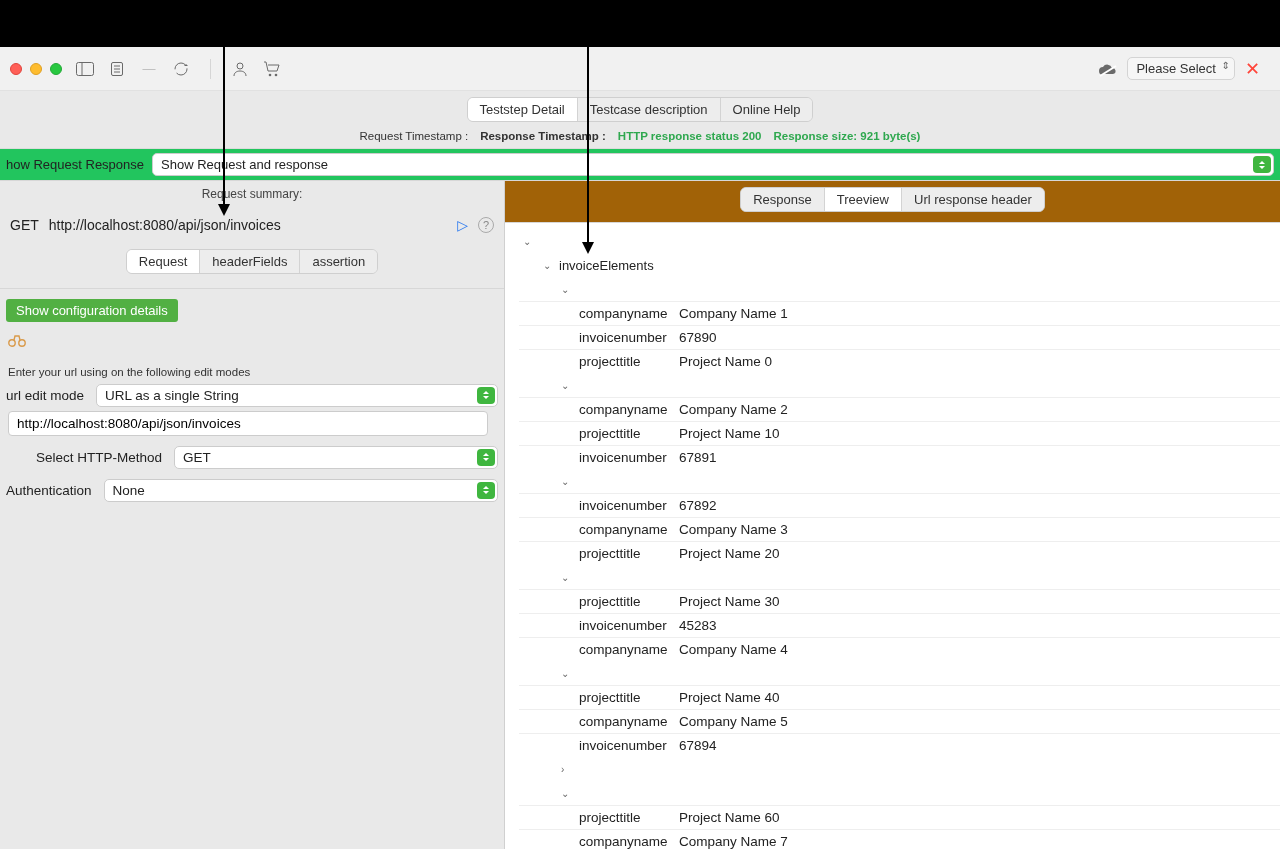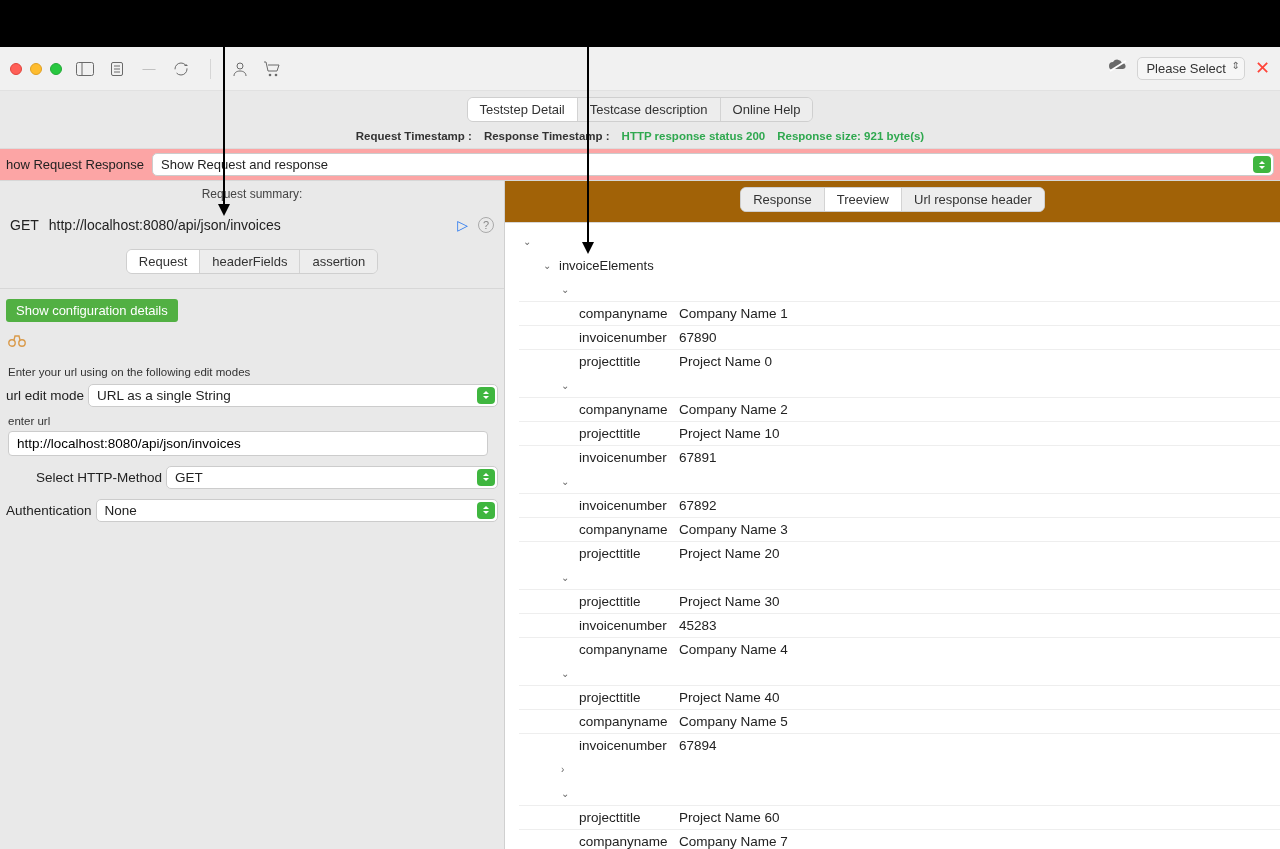--- a/index.html
+++ b/index.html
@@ -7,34 +7,34 @@
   .blackbar { width: 100%; height: 47px; background: #000; }
   .titlebar { width: 100%; height: 44px; background: #f1f1f1; border-bottom: 1px solid #e1e1e1; display: flex; align-items: center; padding: 0 10px; position: relative; }
   .traffic { display: flex; gap: 8px; margin-right: 14px; }
   .tlight { width: 12px; height: 12px; border-radius: 50%; }
   .tl-red { background: #ff5f57; border: 0.5px solid #e1443d; }
   .tl-yel { background: #febc2e; border: 0.5px solid #dfa023; }
   .tl-grn { background: #28c840; border: 0.5px solid #23aa37; }
   .tb-icons { display: flex; gap: 14px; align-items: center; }
   .tb-sep { width: 1px; height: 20px; background: #d6d6d6; margin: 0 6px; }
   .ico { width: 18px; height: 18px; display: flex; align-items: center; justify-content: center; color: #6a6a6a; }
-  .tb-right { position: absolute; right: 10px; display: flex; align-items: flex-start; gap: 10px; }
+  .tb-right { position: absolute; right: 20px; display: flex; align-items: flex-end; gap: 10px; }
   .please-select { background: #f6f6f6; border: 1px solid #d4d4d4; border-radius: 5px; padding: 3px 18px 3px 8px; position: relative; font-size: 13px; color: #333; }
   .please-select .chev { position: absolute; right: 4px; top: 3px; font-size: 10px; color: #666; line-height: 1; }
   .xicon { color: #ff453a; font-size: 18px; font-weight: 400; }
 
   .tabrow { width: 100%; background: #e9e9e9; padding: 6px 0 0; display: flex; flex-direction: column; align-items: center; border-bottom: 1px solid #dcdcdc; }
   .segmented { display: inline-flex; border: 1px solid #cfcfcf; border-radius: 6px; background: #ededed; overflow: hidden; margin-bottom: 4px; }
   .seg-btn { padding: 4px 12px; font-size: 13px; color: #333; background: #ededed; border-right: 1px solid #d3d3d3; }
   .seg-btn:last-child { border-right: none; }
   .seg-btn.active { background: #fff; }
   .statusline { font-size: 11.5px; padding: 4px 0 6px; display: flex; gap: 12px; align-items: center; color: #333; }
   .statusline .ok { color: #2fa84f; }
 
-  .toolbar2 { width: 100%; background: #fca5a5; display: flex; align-items: center; padding: 4px 6px; gap: 8px; border-bottom: 1px solid #d7d7d7; position: relative; }
+  .toolbar2 { width: 100%; background: #22c55e; display: flex; align-items: center; padding: 4px 6px; gap: 8px; border-bottom: 1px solid #d7d7d7; position: relative; }
   .toolbar2 .lbl { font-size: 13px; }
   .long-select { flex: 1; background: #fff; border: 1px solid #ccc; border-radius: 5px; padding: 3px 24px 3px 8px; font-size: 13px; position: relative; }
   .green-chev { position: absolute; right: 2px; top: 2px; width: 18px; height: 17px; border-radius: 4px; background: #3fb63f; display: flex; flex-direction: column; align-items: center; justify-content: center; }
   .green-chev::before, .green-chev::after { content:""; border-left:3px solid transparent; border-right:3px solid transparent; }
   .green-chev::before { border-bottom:3px solid #fff; margin-bottom:2px; }
   .green-chev::after { border-top:3px solid #fff; }
 
   .main { display: flex; width: 100%; height: calc(849px - 47px - 44px - 52px - 30px); }
   .left { width: 505px; background: #e9e9e9; border-right: 1px solid #d0d0d0; overflow: hidden; position: relative; }
   .right { flex: 1; background: #fff; display: flex; flex-direction: column; }
@@ -45,21 +45,21 @@
   .reqline .url { font-size: 14px; flex: 1; }
   .play { color: #2d7bf0; font-size: 14px; }
   .qmark { width: 16px; height: 16px; border: 1px solid #aaa; border-radius: 50%; font-size: 11px; display: flex; align-items: center; justify-content: center; color: #888; }
 
   .segrow { display: flex; justify-content: center; padding: 6px 0 10px; border-bottom: 1px solid #d7d7d7; }
 
   .cfg-btn { display: inline-block; background: #52b043; color: #fff; padding: 4px 10px; border-radius: 3px; font-size: 13px; margin: 10px 0 8px 6px; }
   .refdef { padding: 2px 8px; font-size: 13.5px; line-height: 1.35; display: flex; align-items: center; gap: 10px; }
   .binoc { color: #e0a060; font-size: 16px; }
   .hint { font-size: 11.5px; color: #333; padding: 10px 8px 4px; }
-  .formrow { display: flex; align-items: center; gap: 4px; padding: 2px 6px; }
+  .formrow { display: flex; align-items: center; gap: 12px; padding: 2px 6px; }
   .formrow .flabel { font-size: 13.5px; min-width: 0; }
   .selbox { flex: 1; position: relative; background: #fff; border: 1px solid #ccc; border-radius: 5px; padding: 3px 24px 3px 8px; font-size: 13.5px; }
   .tiny { font-size: 11.5px; color: #333; padding: 6px 8px 2px; }
   .txtinput { margin: 2px 8px; width: calc(100% - 24px); background: #fff; border: 1px solid #ccc; border-radius: 4px; padding: 4px 8px; font-size: 13.5px; }
 
   .right-tabs { background: #a16207; padding: 6px 0; display: flex; justify-content: center; border-bottom: 1px solid #d7d7d7; }
   .tree { overflow: auto; flex: 1; padding: 6px 0 0 14px; }
   .node { display: flex; align-items: center; gap: 4px; height: 24px; }
   .disclose { width: 12px; color: #6a6a6a; font-size: 10px; }
   .kvrow { display: flex; height: 24px; align-items: center; border-top: 1px solid #eee; }
@@ -136,21 +136,21 @@
   </div>
 </div>
 
 <div class="tabrow">
   <div class="segmented">
     <div class="seg-btn active">Teststep Detail</div>
     <div class="seg-btn">Testcase description</div>
     <div class="seg-btn">Online Help</div>
   </div>
   <div class="statusline">
-    <span style="font-weight:700;">Request Timestamp :</span>
+    <span style="font-weight:400;">Request Timestamp :</span>
     <span style="font-weight:600;">Response Timestamp :</span>
     <span class="ok" style="font-weight:600;">HTTP response status 200</span>
     <span class="ok" style="font-weight:600;">Response size: 921 byte(s)</span>
   </div>
 </div>
 
 <div class="toolbar2">
   <span class="lbl">how Request Response</span>
   <div class="long-select">
     <span>Show Request and response</span>
@@ -193,21 +193,20 @@
     <div class="hint">Enter your url using on the following edit modes</div>
 
     <div class="formrow">
       <span class="flabel">url edit mode</span>
       <div class="selbox">
         <span>URL as a single String</span>
         <span class="green-chev"></span>
       </div>
     </div>
 
-    <div class="tiny">enter url</div>
     <input class="txtinput" value="http://localhost:8080/api/json/invoices" style="">
 
     <div class="formrow" style="margin-top:6px;padding-left:36px;">
       <span class="flabel">Select HTTP-Method</span>
       <div class="selbox">
         <span>GET</span>
         <span class="green-chev"></span>
       </div>
     </div>
 

